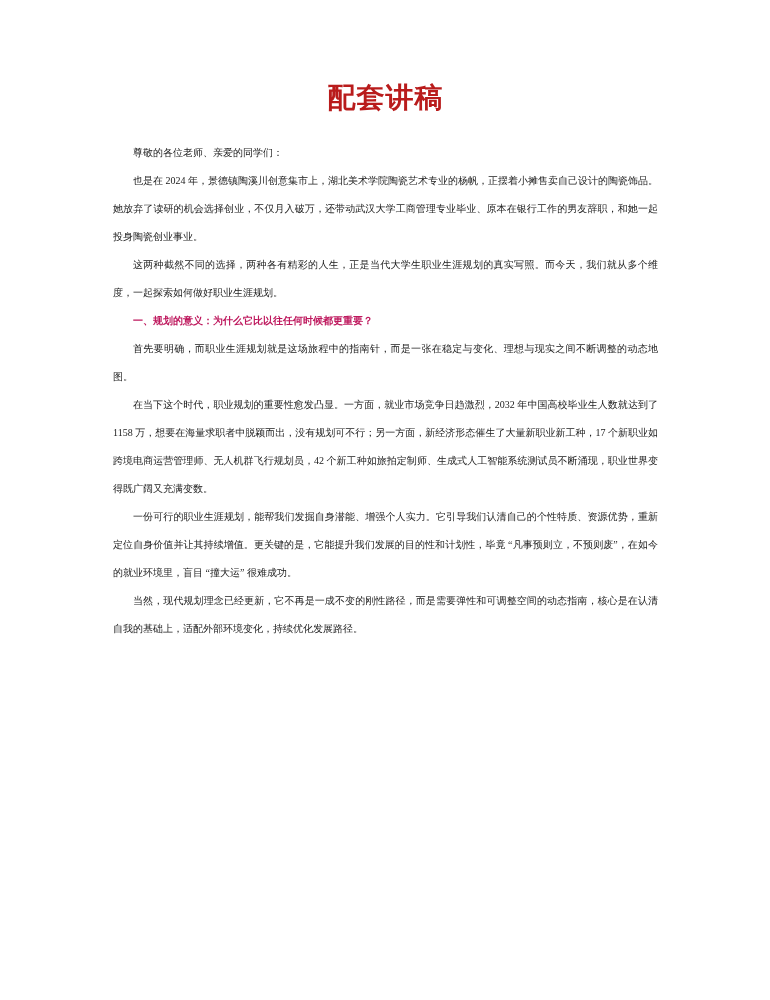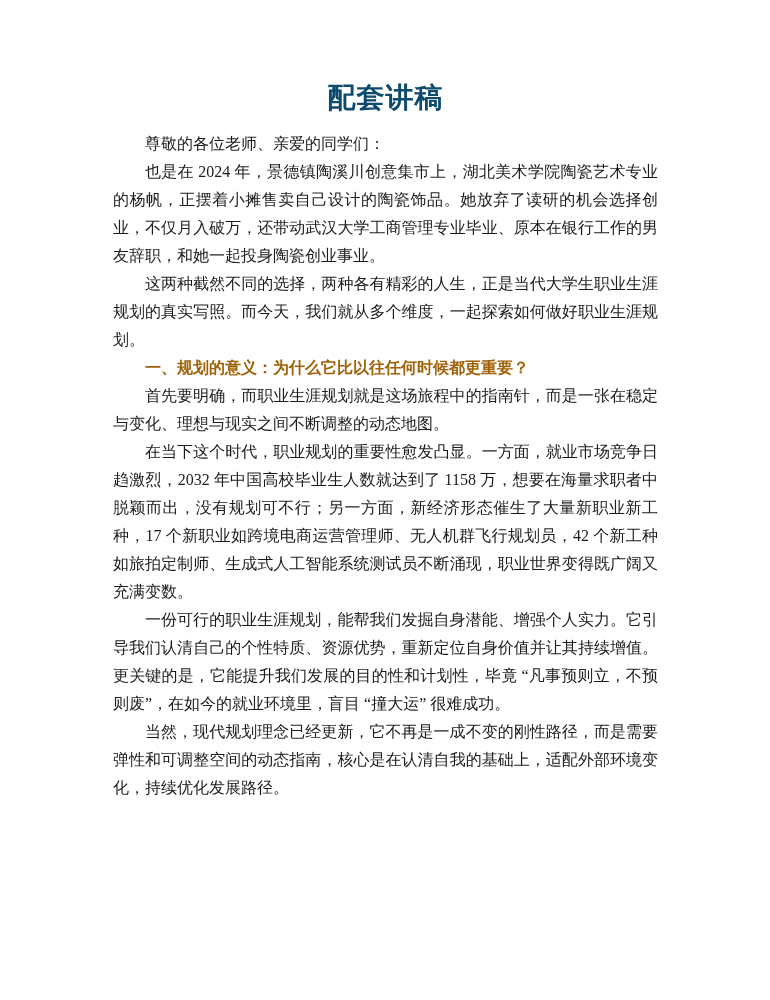--- a/index.html
+++ b/index.html
@@ -12,40 +12,40 @@
     width: 770px;
     height: 1000px;
     background: #ffffff;
     box-sizing: border-box;
     padding: 78px 112px 0 113px;
     overflow: hidden;
     font-family: "Liberation Serif", "DejaVu Serif", serif;
     color: #1b1b1b;
   }
   .doc-title {
-    margin: 0 0 13px 0;
+    margin: 0 0 22px 0;
     font-size: 28px;
     line-height: 39px;
     font-weight: bold;
     text-align: center;
-    color: #0c4a6e;
+    color: #b91c1c;
     letter-spacing: 1px;
   }
   .doc-body p {
     margin: 0;
-    font-size: 16px;
+    font-size: 10px;
     line-height: 28px;
     text-align: justify;
     text-justify: inter-ideograph;
     text-indent: 2em;
     word-break: break-all;
   }
   .doc-body p.heading {
     font-weight: bold;
-    color: #a16207;
+    color: #be185d;
   }
 </style>
 </head>
 <body>
 
 <div class="page">
   <h1 class="doc-title">配套讲稿</h1>
   <div class="doc-body">
       <p class="para">尊敬的各位老师、亲爱的同学们：</p>
       <p class="para">也是在 2024 年，景德镇陶溪川创意集市上，湖北美术学院陶瓷艺术专业的杨帆，正摆着小摊售卖自己设计的陶瓷饰品。她放弃了读研的机会选择创业，不仅月入破万，还带动武汉大学工商管理专业毕业、原本在银行工作的男友辞职，和她一起投身陶瓷创业事业。</p>

